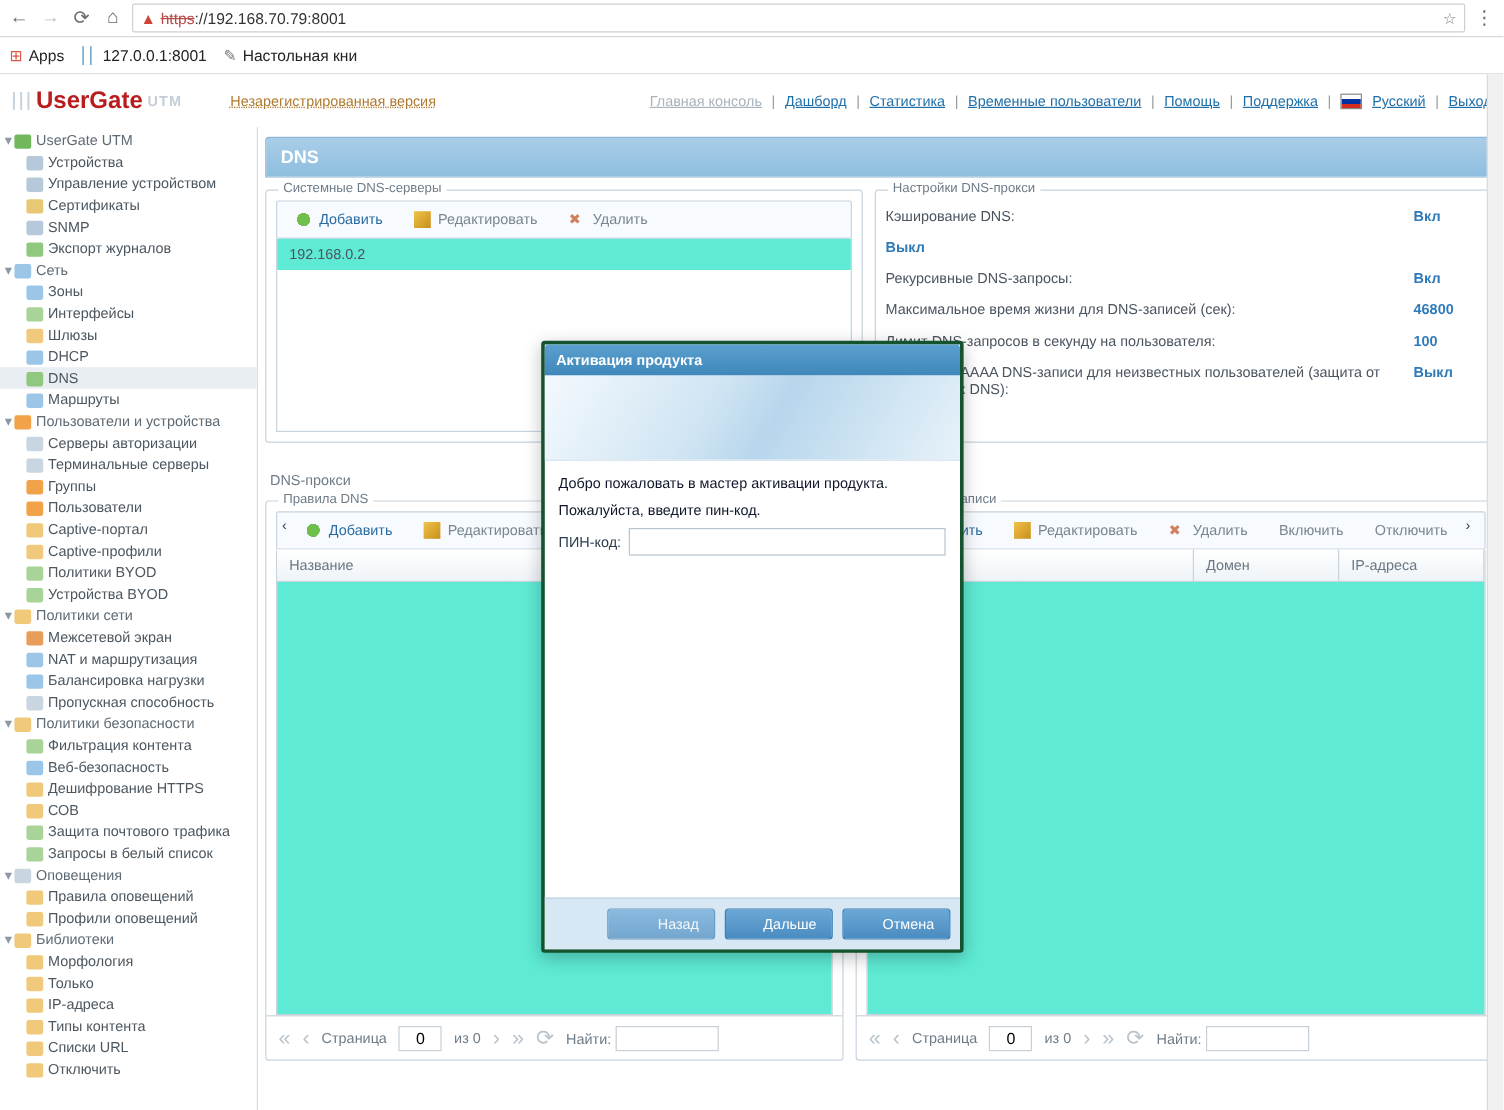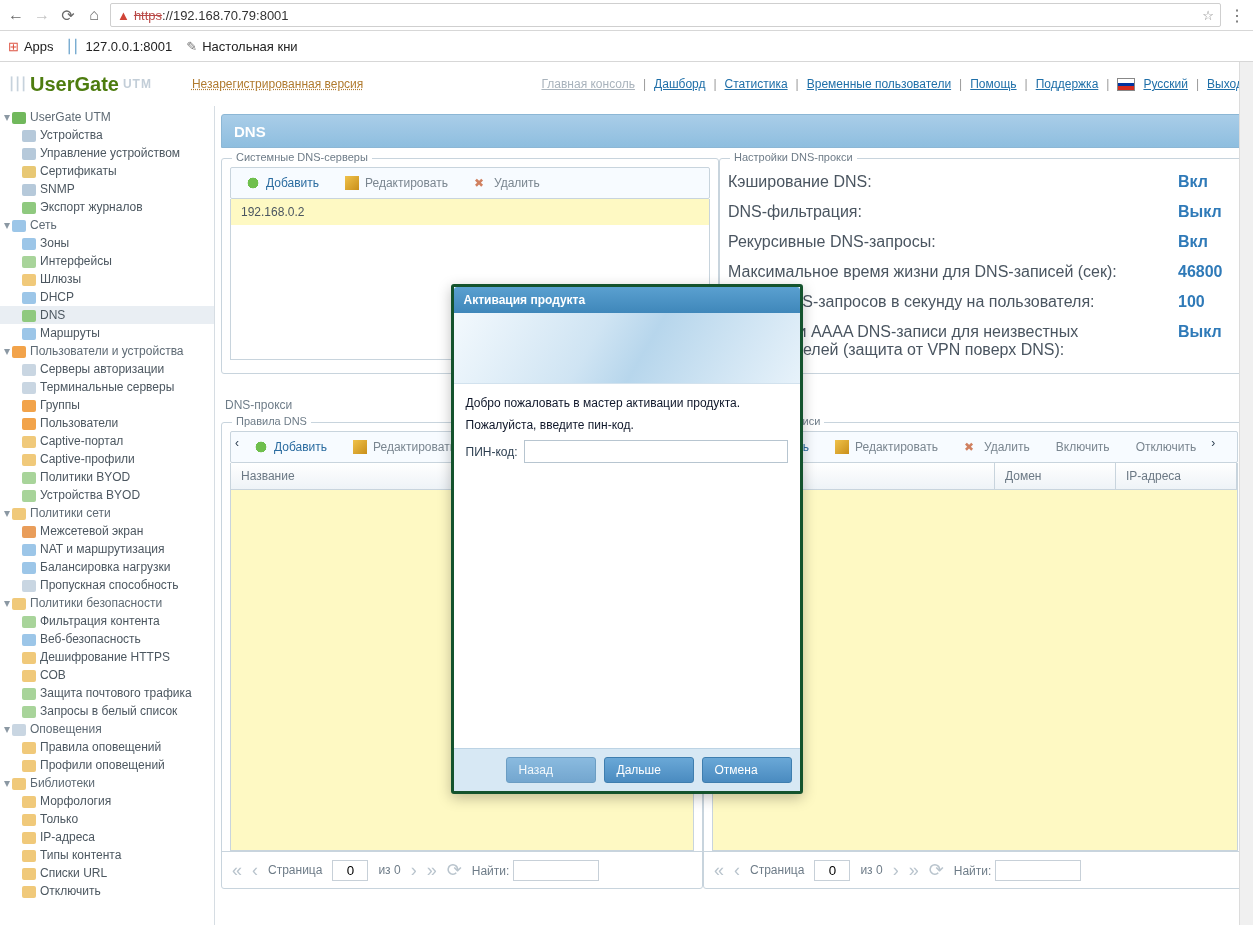--- a/index.html
+++ b/index.html
@@ -20,69 +20,69 @@
   .browser-bar .ico{width:20px;height:20px;display:flex;align-items:center;justify-content:center;color:#6b6b6b;font-size:16px;cursor:default}
   .addr{flex:1;height:22px;border:1px solid #cfcfcf;border-radius:2px;display:flex;align-items:center;padding:0 6px;font-size:13px;color:#333;background:#fff}
   .addr .warn{color:#d04437;margin-right:4px}
   .addr .https{text-decoration:line-through;color:#b94a48}
   .addr .star{margin-left:auto;color:#888}
   .bookmarks-bar{height:30px;display:flex;align-items:center;border-bottom:1px solid #d7d7d7;padding:0 8px;gap:14px;font-size:13px;color:#222}
   .bookmarks-bar span{display:flex;align-items:center;gap:5px}
   .app-area{position:relative;height:865px;background:#fff}
   .top-bar{height:44px;display:flex;align-items:center;padding:0 10px;border-bottom:0}
   .logo{display:flex;align-items:center;color:#a7b4bf;font-weight:bold}
-  .logo .ug{font-size:20px;color:#4d7c0f}
+  .logo .ug{font-size:20px;color:#b91c1c}
   .logo .utm{font-size:12px;color:#c3ced8;margin-left:4px;letter-spacing:1px}
   .top-bar .unreg{margin-left:40px;color:#b07a2e;text-decoration:underline dotted}
   .top-links{margin-left:auto;display:flex;align-items:center;gap:8px;color:#999}
   .top-links a{color:var(--link);text-decoration:underline;cursor:pointer}
   .top-links .sep{color:#999}
   .flag{width:16px;height:11px;display:inline-block;background:linear-gradient(#fff 33%,#0033a0 33% 66%,#d52b1e 66%);border:1px solid #888}
   .workspace{display:flex;position:absolute;top:44px;left:0;right:0;bottom:0}
   .tree{width:214px;background:var(--tree-bg);border-right:1px solid #d6dde3;overflow:hidden;padding-top:2px}
   .tree-node{padding:2px 0 2px 20px;white-space:nowrap;color:#4c5760;cursor:default}
   .tree-node.lv0{padding-left:4px;font-weight:normal;color:#5e6a74}
   .tree-node.lv1{padding-left:22px}
   .tree-node.sel{background:var(--tree-sel)}
   .tree-node .tico{display:inline-block;width:14px;height:12px;margin-right:4px;vertical-align:middle;border-radius:2px}
   .tree-node .exp{color:#8b98a3;margin-right:2px}
   .content{flex:1;position:relative;background:#fff;padding:8px 6px}
   .panel-header{height:32px;background:linear-gradient(#a9cde8,#8ebedf);color:#fff;font-size:15px;font-weight:bold;display:flex;align-items:center;padding:0 12px;border:1px solid #8cb7d5;border-radius:3px 3px 0 0}
-  .row{display:flex;margin-top:10px}
+  .row{display:flex;gap:10px;margin-top:10px}
   .fieldset{border:1px solid var(--border);border-radius:3px;position:relative;padding:8px;background:#fff}
   .fieldset .legend{position:absolute;top:-8px;left:10px;background:#fff;padding:0 4px;color:#6e7c88;font-size:11px}
   .toolbar{display:flex;gap:4px;border:1px solid var(--border);padding:4px;border-radius:2px;background:var(--toolbar-bg)}
   .tbtn{display:flex;align-items:center;gap:6px;padding:3px 10px;border:1px solid transparent;border-radius:2px;color:#7a8690;font-size:12px;cursor:pointer}
   .tbtn.enabled{color:#2b6ca0}
   .tbtn .bico{width:14px;height:14px;display:inline-block}
   .ico-add{background:radial-gradient(circle,#6fbf4d 55%,transparent 56%)}
   .ico-edit{background:linear-gradient(135deg,#f0c24b,#c98f1a)}
   .grid{border:1px solid var(--border);border-top:none}
   .grid-head{background:linear-gradient(#fff,#eef3f7);border-bottom:1px solid var(--border);display:flex}
   .grid-head .col{padding:6px 10px;border-right:1px solid var(--border);color:#6b7884;font-size:12px}
-  .grid-body{background:#fef9c3}
+  .grid-body{background:#5eead4}
   .grid-row{padding:6px 10px;color:#4a5560}
-  .kv{display:flex;padding:6px 0;font-size:16px}
+  .kv{display:flex;padding:6px 0;font-size:12px}
   .kv .k{flex:1;color:#4a5560}
   .kv .v{width:60px;color:#2f7ab8;font-weight:bold}
   .pager{height:36px;border-top:1px solid var(--border);display:flex;align-items:center;padding:0 10px;gap:10px;color:#6e7c88}
   .pager .pbtn{color:#b9c4cd;font-size:18px;cursor:pointer}
   .pager input{width:30px;border:1px solid #c7d0d8;padding:2px;text-align:center}
   .pager .find input{width:80px}
   .modal-backdrop{position:absolute;inset:0;background:rgba(210,220,228,.0)}
   .modal{position:absolute;top:222px;left:50%;transform:translateX(-50%);width:346px;border:3px solid #14532d;border-radius:3px;box-shadow:0 4px 14px rgba(0,0,0,.25);background:#fff}
   .modal-title{background:linear-gradient(#5aa0d0,#3f87ba);color:#fff;padding:6px 10px;font-weight:bold;border-radius:3px 3px 0 0}
   .modal-banner{height:70px;background:linear-gradient(120deg,#f3f9fd,#cfe4f3 40%,#b7d6ec 55%,#e7f2fa);border-bottom:1px solid #d2e2ee}
   .modal-body{padding:12px 12px;min-height:340px}
   .modal-body p{margin:0 0 8px 0;color:#0f172a}
   .pin-row{display:flex;align-items:center;gap:6px;margin-top:6px}
   .pin-row label{white-space:nowrap}
   .pin-row input{flex:1;border:1px solid #b7c5d0;padding:3px 5px}
   .modal-footer{background:#d7e8f4;padding:8px;display:flex;justify-content:flex-end;gap:8px;border-top:1px solid #bcd3e4}
-  .mbtn{min-width:64px;text-align:left;padding:5px 12px;border-radius:3px;color:#fff;background:linear-gradient(var(--btn-blue1),var(--btn-blue2));border:1px solid #3e7eaf;cursor:pointer}
+  .mbtn{min-width:64px;text-align:right;padding:5px 12px;border-radius:3px;color:#fff;background:linear-gradient(var(--btn-blue1),var(--btn-blue2));border:1px solid #3e7eaf;cursor:pointer}
   .mbtn.disabled{opacity:.7}
   .scrollbar-right{position:absolute;top:0;right:0;width:13px;height:100%;background:#f0f0f0;border-left:1px solid #dcdcdc}
 </style>
 </head>
 <body>
 
 <div class="browser-bar">
   <span class="ico">←</span>
   <span class="ico" style="color:#c4c4c4">→</span>
   <span class="ico">⟳</span>
@@ -222,21 +222,20 @@
           </div>
         </div>
 
         <div class="fieldset" style="flex:1">
           <div class="legend">Настройки DNS-прокси</div>
           <div class="kv">
               <span class="k">Кэширование DNS:</span>
               <span class="v">Вкл</span>
             </div>
           <div class="kv">
-              <span class="k">DNS-фильтрация:</span>
               <span class="v">Выкл</span>
             </div>
           <div class="kv">
               <span class="k">Рекурсивные DNS-запросы:</span>
               <span class="v">Вкл</span>
             </div>
           <div class="kv">
               <span class="k">Максимальное время жизни для DNS-записей (сек):</span>
               <span class="v">46800</span>
             </div>

